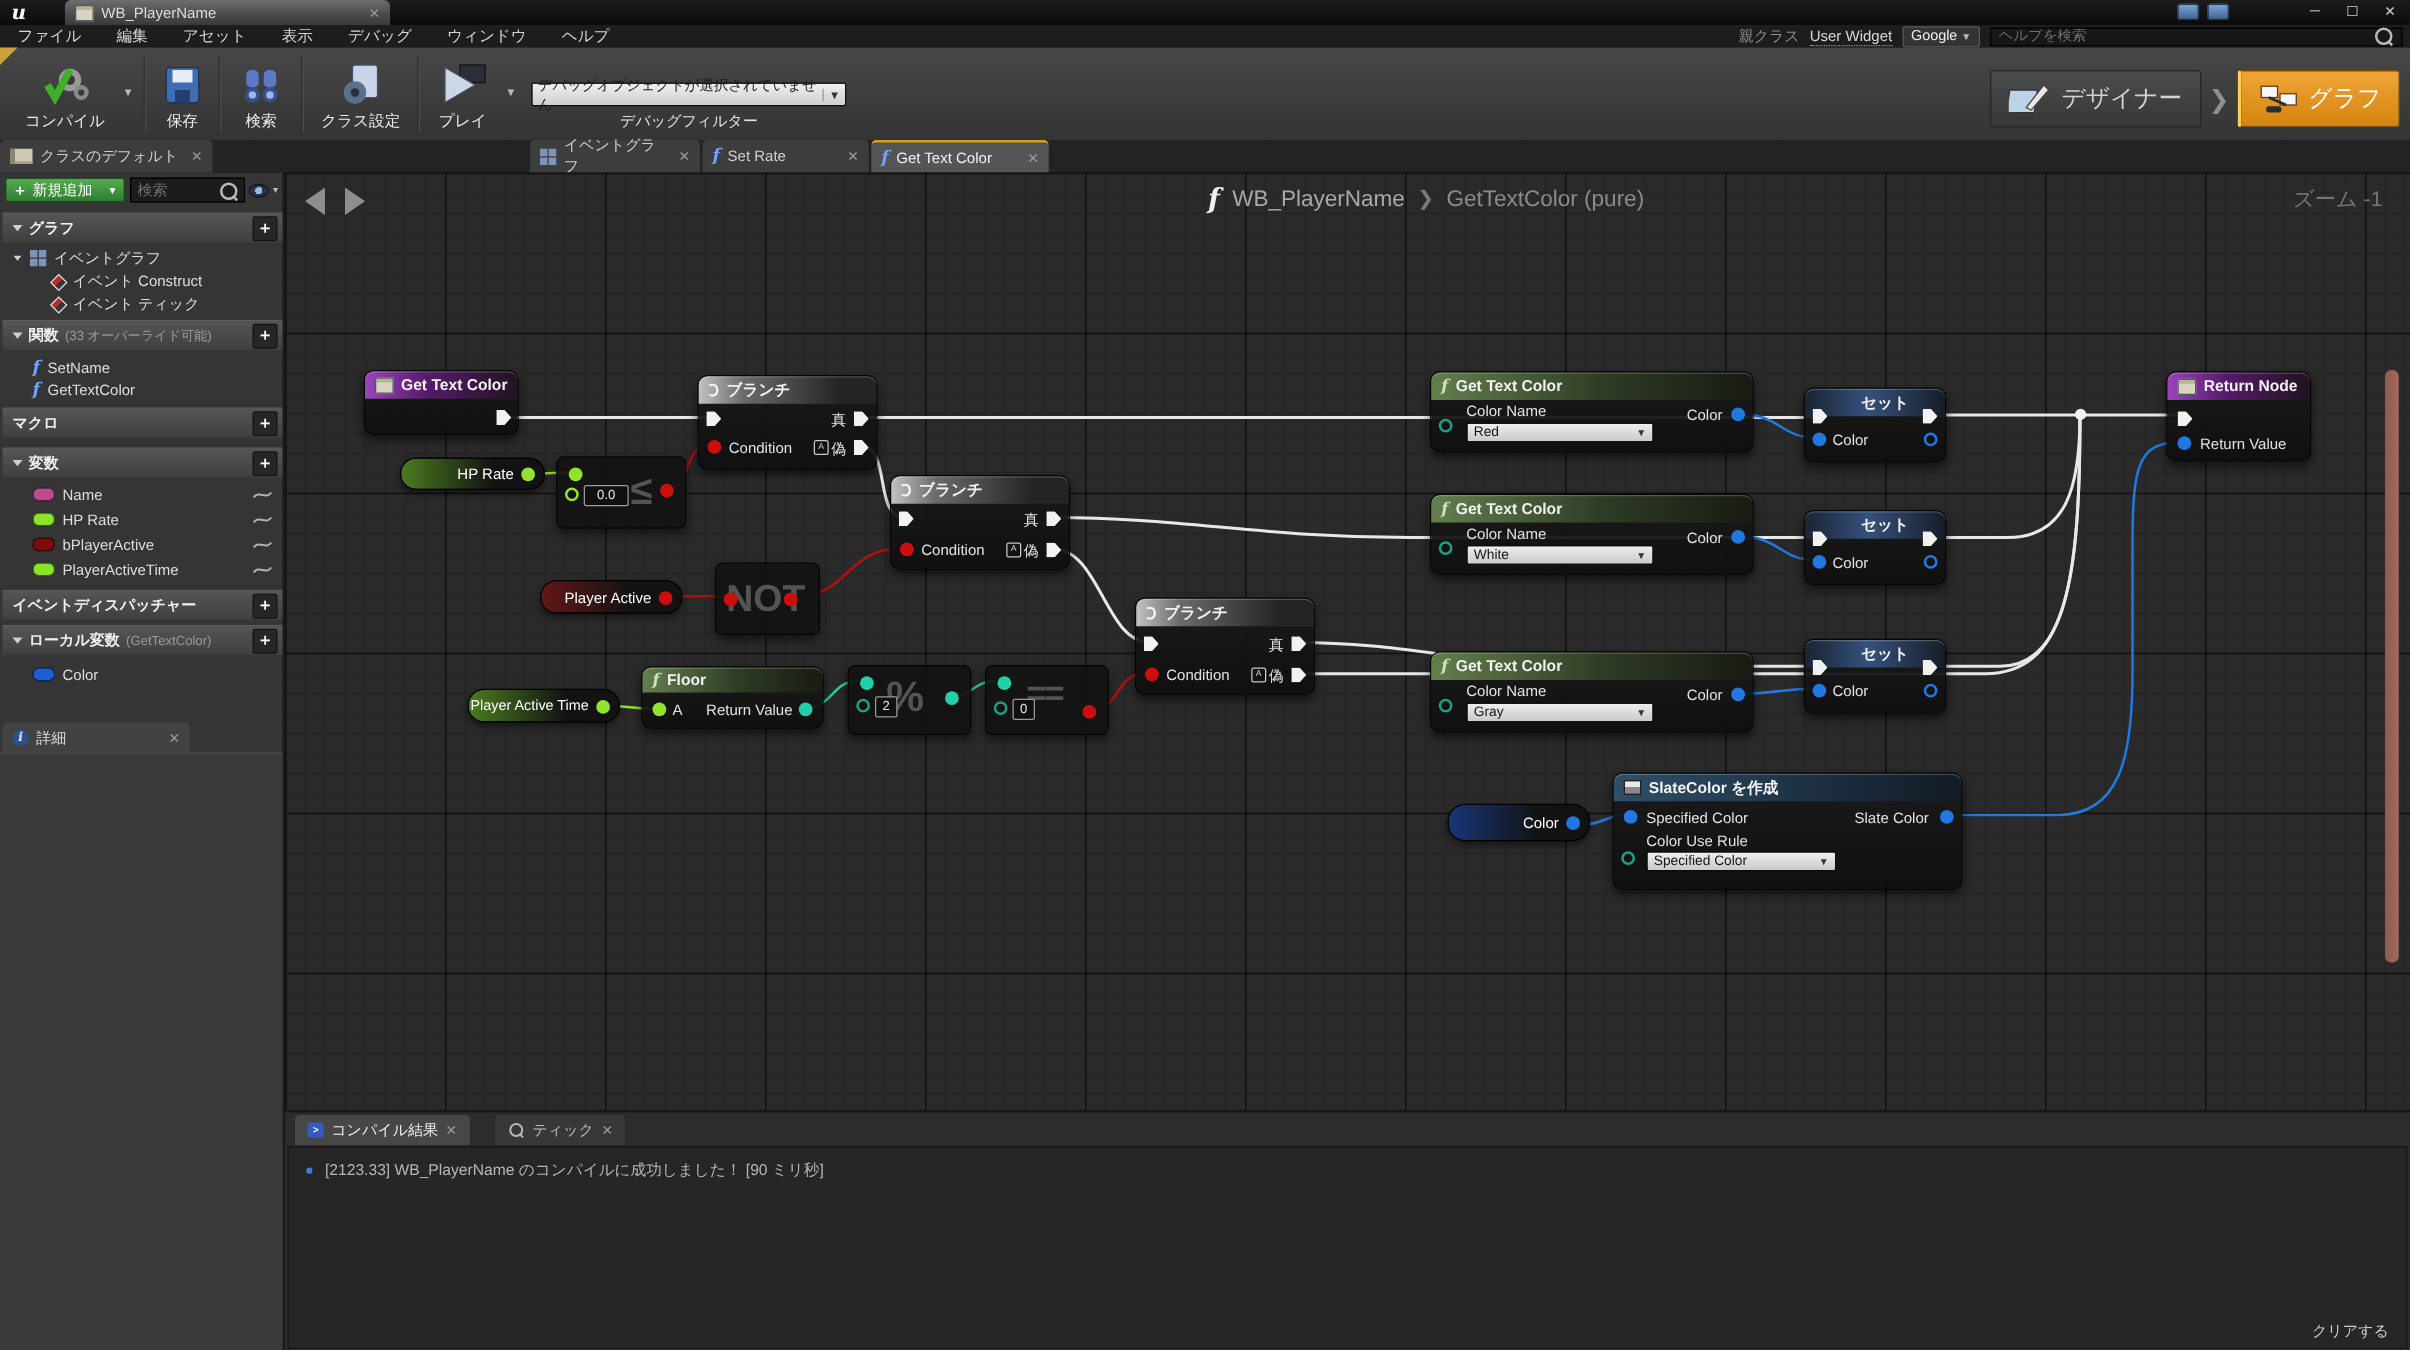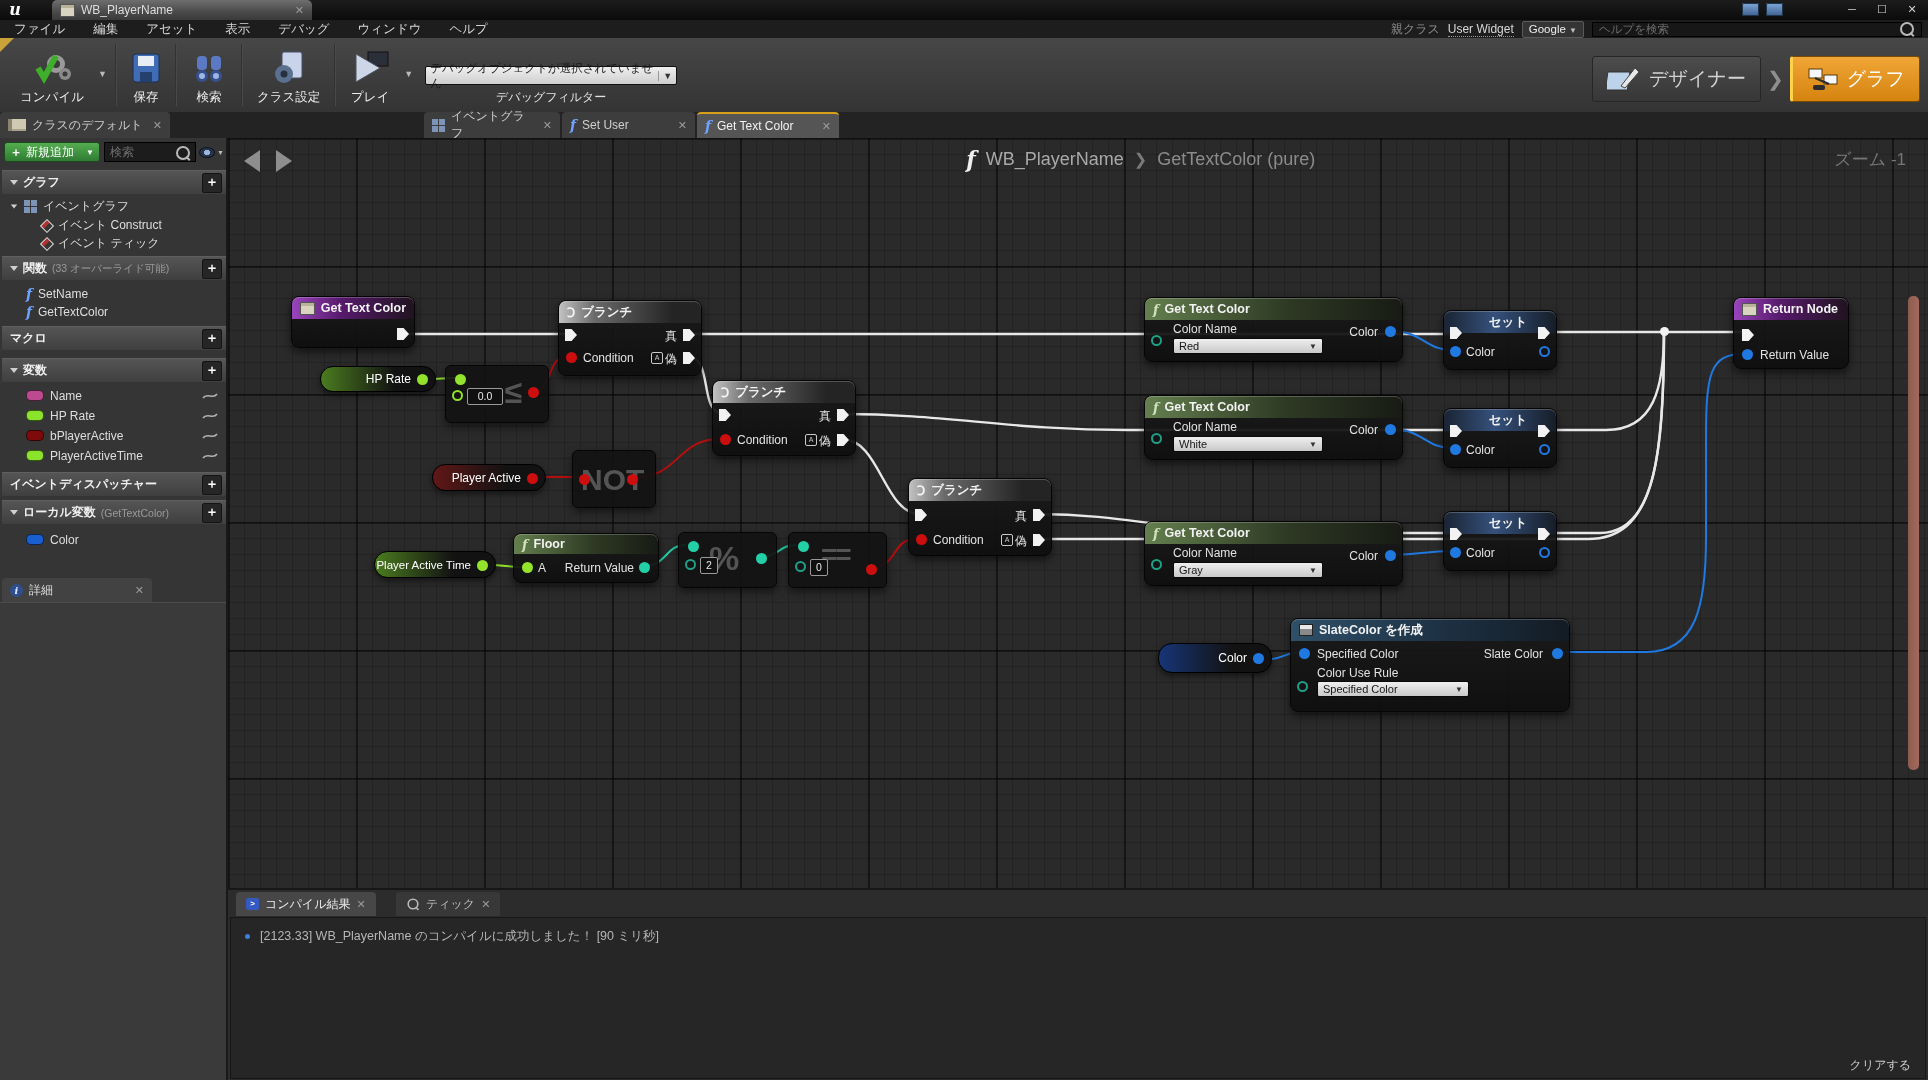--- a/index.html
+++ b/index.html
@@ -265,21 +265,21 @@
       <i></i>
       <i></i>
       <i></i>
       <i></i>
     </span>
   <span>イベントグラフ</span>
   <span class="tab-x">✕</span>
 </div>
 <div class="ptab" style="left:562px;width:133px">
   <span class="f-ico">f</span>
-  <span>Set User</span>
+  <span>Set Rate</span>
   <span class="tab-x">✕</span>
 </div>
 <div class="ptab active" style="left:697px;width:142px">
   <span class="f-ico">f</span>
   <span>Get Text Color</span>
   <span class="tab-x">✕</span>
 </div>
 
 <div id="sidebar" class="abs"></div>
 <div id="add-btn" class="abs">

